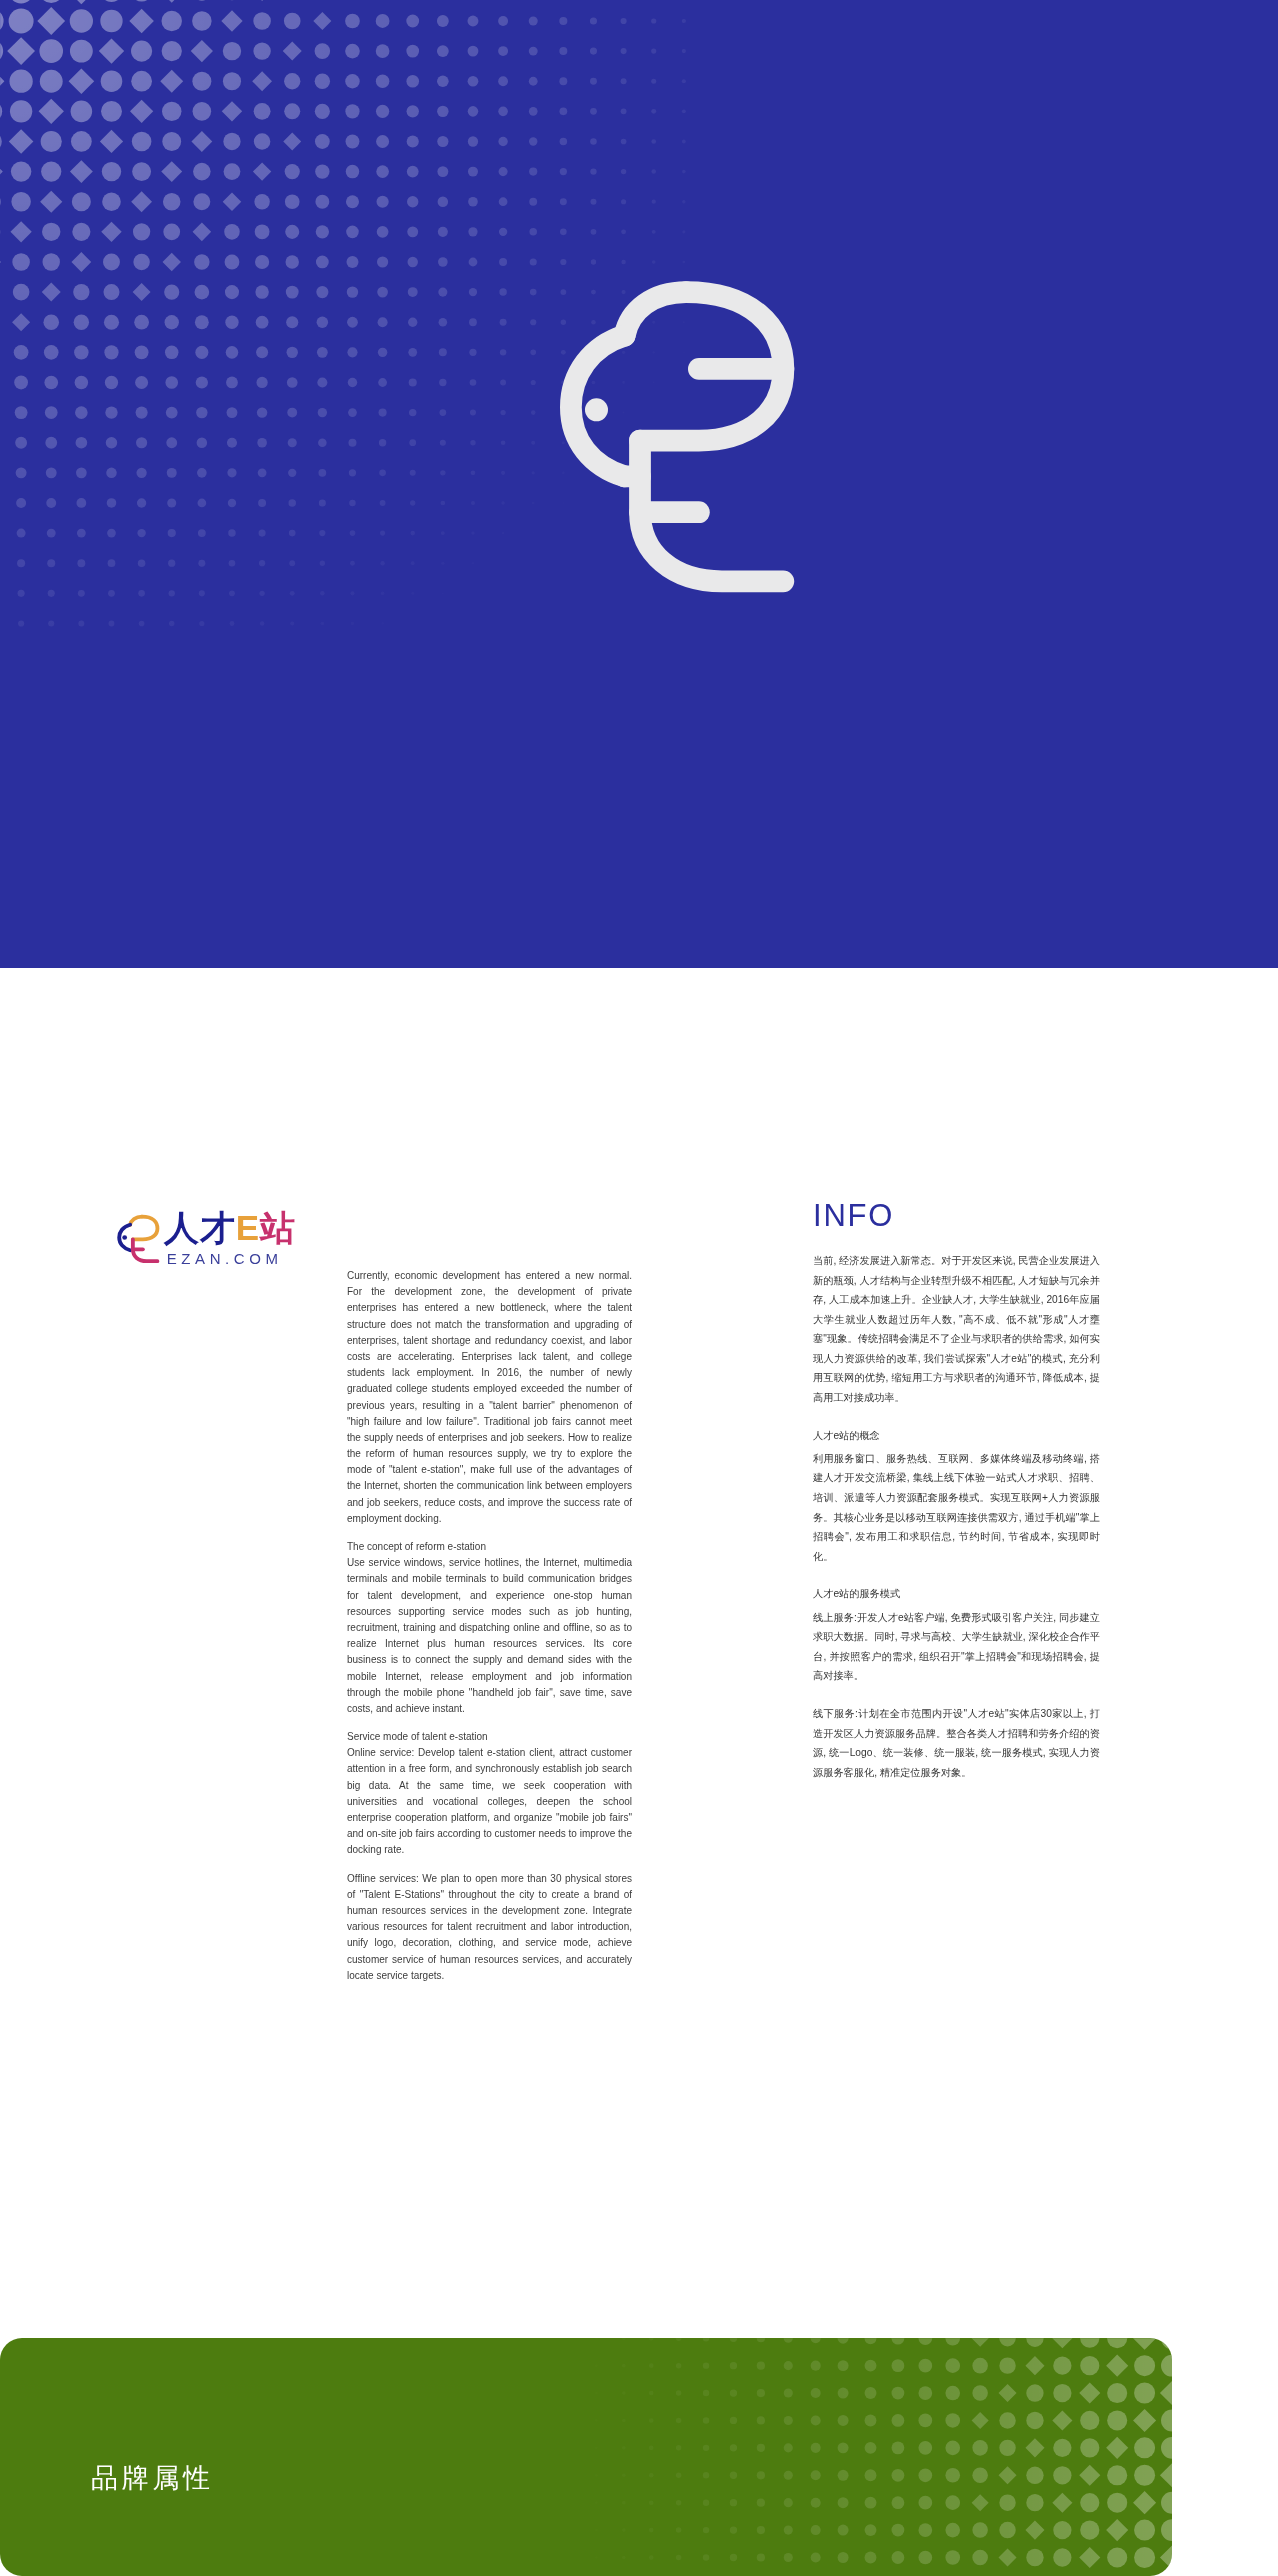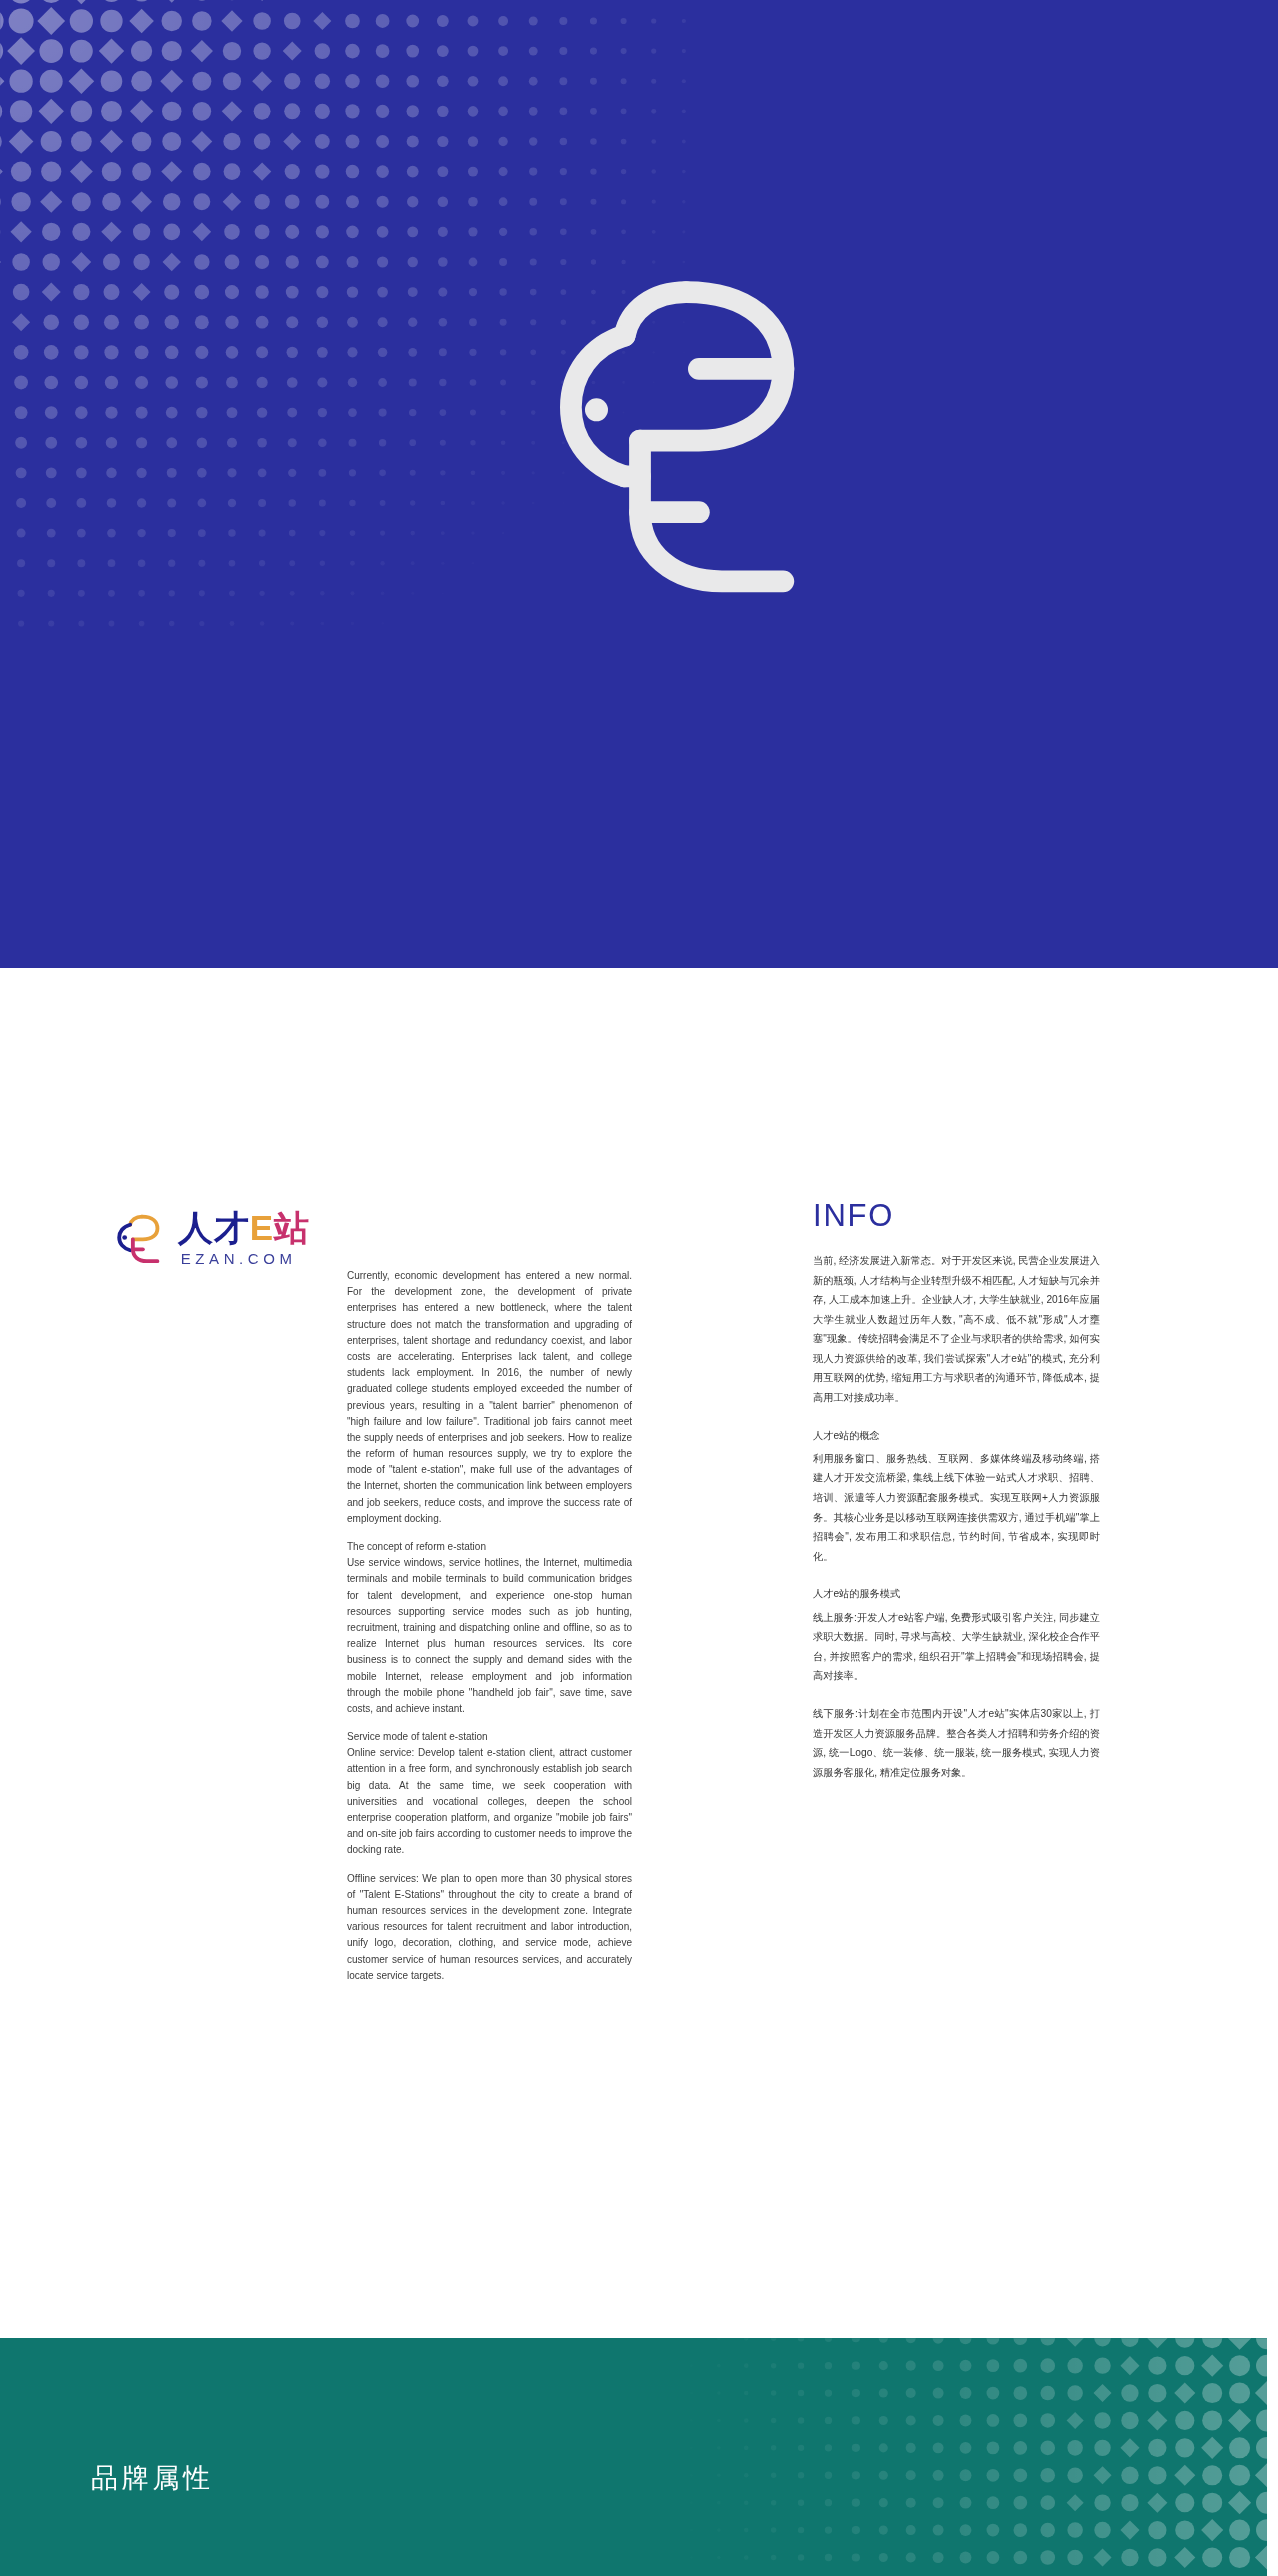--- a/index.html
+++ b/index.html
@@ -53,21 +53,21 @@
   }
 
   .brandmark {
     position: absolute;
     left: 111px;
     top: 230px;
     width: 210px;
     height: 79px;
     display: flex;
     align-items: center;
-    gap: 16px;
+    gap: 2px;
   }
   .brandmark-glyph {
     width: 51px;
     height: 55px;
     flex: none;
   }
   .brandmark-text {
     display: flex;
     flex-direction: column;
     justify-content: center;
@@ -128,24 +128,25 @@
     text-align: justify;
   }
   .col-cn p { margin: 0 0 18px 0; }
   .col-cn .sub-head { margin-bottom: 3.7px; }
 
   
   .footer {
     position: absolute;
     left: 0;
     top: 2338px;
-    width: 1267px;
+    width: 1172px;
     height: 238px;
-    background: #0f766e;
+    background: #4d7c0f;
     overflow: hidden;
+    border-radius: 22px;
   }
   .footer-dots {
     position: absolute;
     right: 0;
     top: 0;
     width: 603px;
     height: 238px;
   }
   .footer-title {
     position: absolute;

